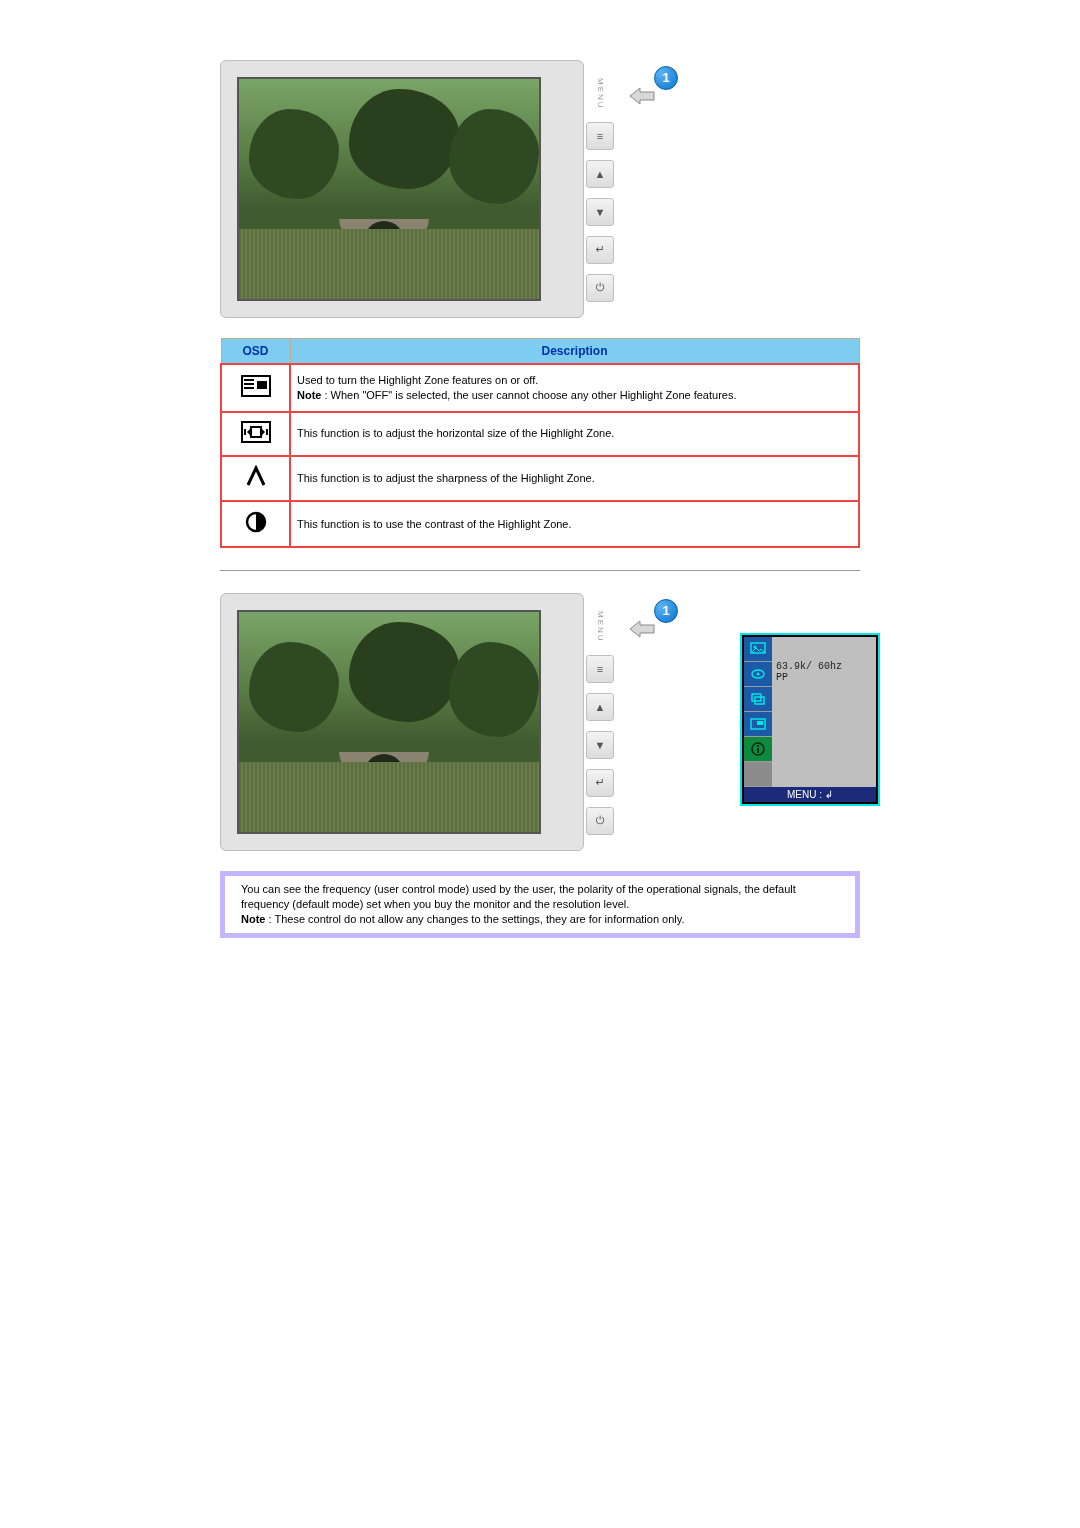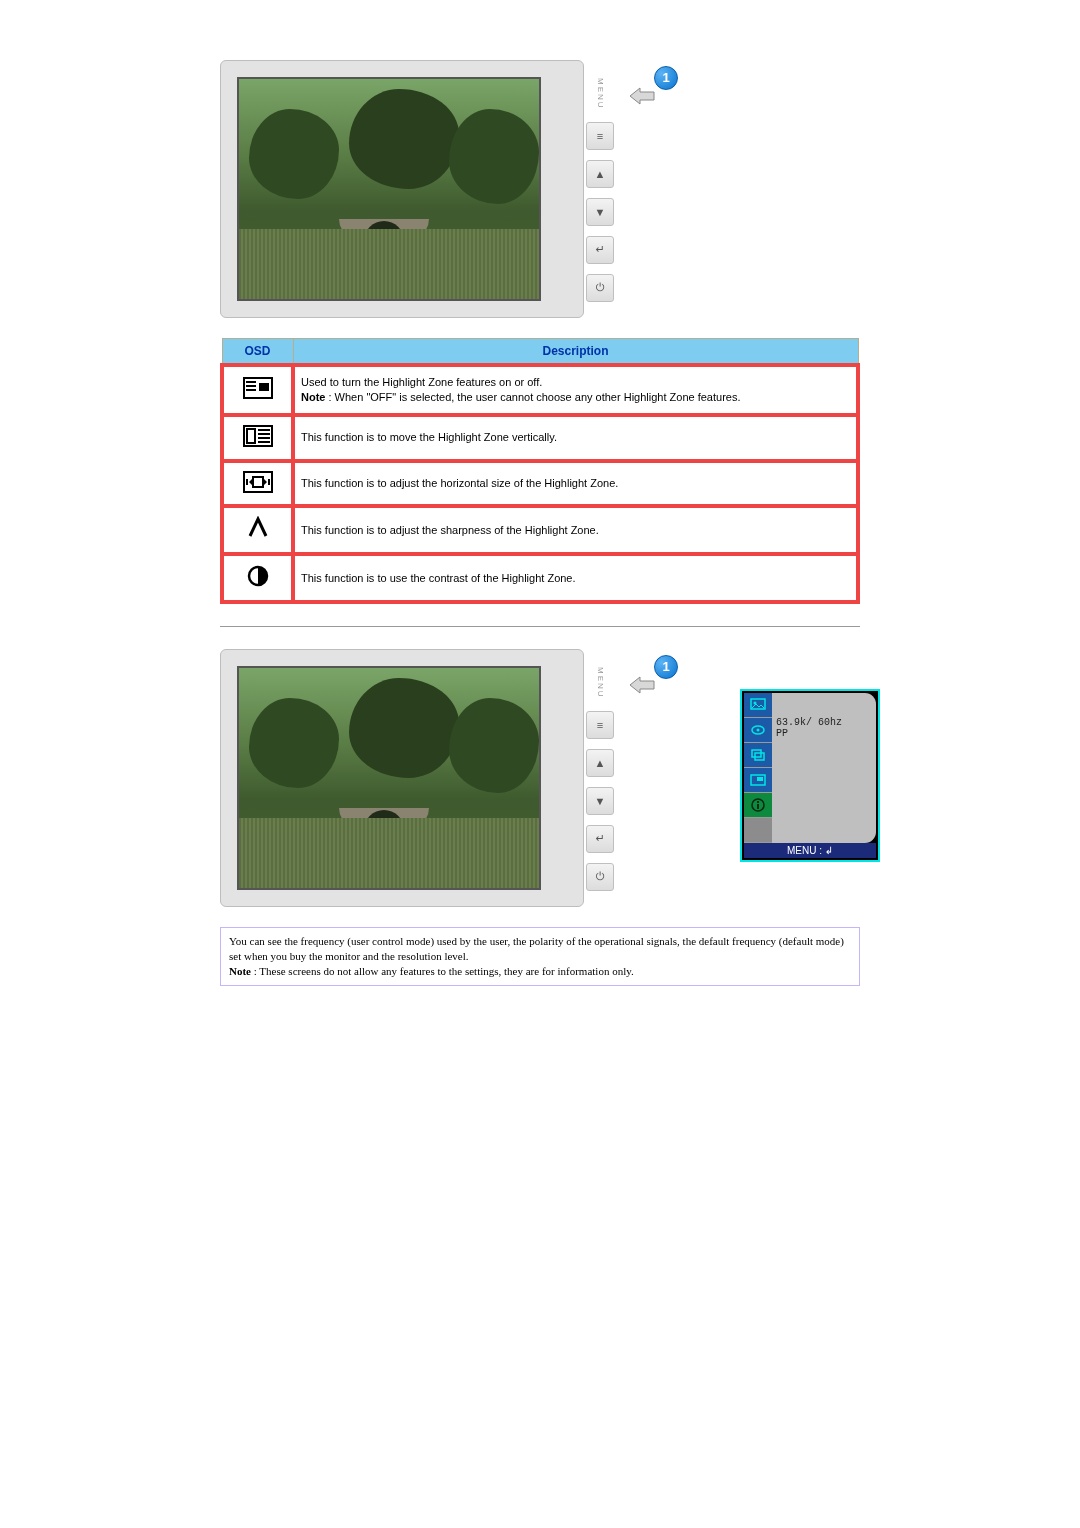--- a/index.html
+++ b/index.html
@@ -127,21 +127,21 @@
   table.osd th {
     background: #7ecdf0;
     color: #0033aa;
     font-weight: bold;
     font-size: 12px;
     padding: 5px;
     border: 1px solid #b8ae8b;
     text-align: center;
   }
   table.osd td {
-    border: 4px solid #ef4444;
+    border: 2px solid #ef4444;
     padding: 8px 6px;
     vertical-align: middle;
     font-size: 11px;
     line-height: 1.35;
   }
   table.osd td.icon-cell {
     width: 55px;
     text-align: center;
     background: #fff;
   }
@@ -163,21 +163,20 @@
     background: #000;
     width: 140px;
     font-size: 10px;
     color: #cfcfcf;
     padding: 2px;
     box-sizing: border-box;
   }
   .osd-overlay-inner {
     background: #bfbfbf;
     display: flex;
-    border-radius: 11px;
   }
   .osd-tab-col {
     width: 28px;
     display: flex;
     flex-direction: column;
   }
   .osd-tab {
     height: 24px;
     border-bottom: 1px solid #9a9a9a;
     display: flex;
@@ -200,26 +199,25 @@
   .osd-footer {
     background: #1c2a7a;
     color: #fff;
     font-size: 10px;
     text-align: center;
     padding: 2px 6px;
   }
 
   
   .info-box {
-    border: 1px solid #c4b5fd;
-    padding: 6px 8px;
+    border: 5px solid #c4b5fd;
+    padding: 6px 16px;
     font-size: 11px;
     line-height: 1.35;
     margin-top: 20px;
-    font-family: Liberation Serif, serif;
   }
 </style>
 </head>
 <body>
 
 <div class="page">
 
   <div class="monitor-wrap" style="margin-left:0;">
     <div style="display:flex;">
       <div class="monitor-body">
@@ -259,31 +257,20 @@
     <tbody id="osd-tbody">
         <tr>
           <td class="icon-cell"><svg width="30" height="22" viewBox="0 0 30 22">
               <rect x="1" y="1" width="28" height="20" fill="none" stroke="#000" stroke-width="2"></rect>
               <rect x="3" y="4" width="10" height="2" fill="#000"></rect>
               <rect x="3" y="8" width="10" height="2" fill="#000"></rect>
               <rect x="3" y="12" width="10" height="2" fill="#000"></rect>
               <rect x="16" y="6" width="10" height="8" fill="#000"></rect>
             </svg></td>
           <td>Used to turn the Highlight Zone features on or off.<br><b>Note</b> : When "OFF" is selected, the user cannot choose any other Highlight Zone features.</td>
-        </tr>
-        <tr>
-          <td class="icon-cell"><svg width="30" height="22" viewBox="0 0 30 22">
-              <rect x="1" y="1" width="28" height="20" fill="none" stroke="#000" stroke-width="2"></rect>
-              <rect x="4" y="4" width="8" height="14" fill="none" stroke="#000" stroke-width="2"></rect>
-              <rect x="15" y="4" width="12" height="2" fill="#000"></rect>
-              <rect x="15" y="8" width="12" height="2" fill="#000"></rect>
-              <rect x="15" y="12" width="12" height="2" fill="#000"></rect>
-              <rect x="15" y="16" width="12" height="2" fill="#000"></rect>
-            </svg></td>
-          <td>This function is to move the Highlight Zone vertically.</td>
         </tr>
         <tr>
           <td class="icon-cell"><svg width="30" height="22" viewBox="0 0 30 22">
               <rect x="1" y="1" width="28" height="20" fill="none" stroke="#000" stroke-width="2"></rect>
               <rect x="3" y="8" width="2" height="6" fill="#000"></rect>
               <rect x="25" y="8" width="2" height="6" fill="#000"></rect>
               <rect x="10" y="6" width="10" height="10" fill="none" stroke="#000" stroke-width="2"></rect>
               <path d="M6 11 l3 -3 v6 z M24 11 l-3 -3 v6 z" fill="#000"></path>
             </svg></td>
           <td>This function is to adjust the horizontal size of the Highlight Zone.</td>
@@ -380,16 +367,16 @@
             <div>PP</div>
           </div>
         </div>
         <div class="osd-footer">MENU : ↲</div>
       </div>
     </div>
   </div>
 
   <div class="info-box">
     <span>You can see the frequency (user control mode) used by the user, the polarity of the operational signals, the default frequency (default mode) set when you buy the monitor and the resolution level.</span><br>
-    <b>Note</b><span> : These screens do not allow any features to the settings, they are for information only.</span>
+    <b>Note</b><span> : These control do not allow any changes to the settings, they are for information only.</span>
   </div>
 
 </div>
 
 </body></html>

